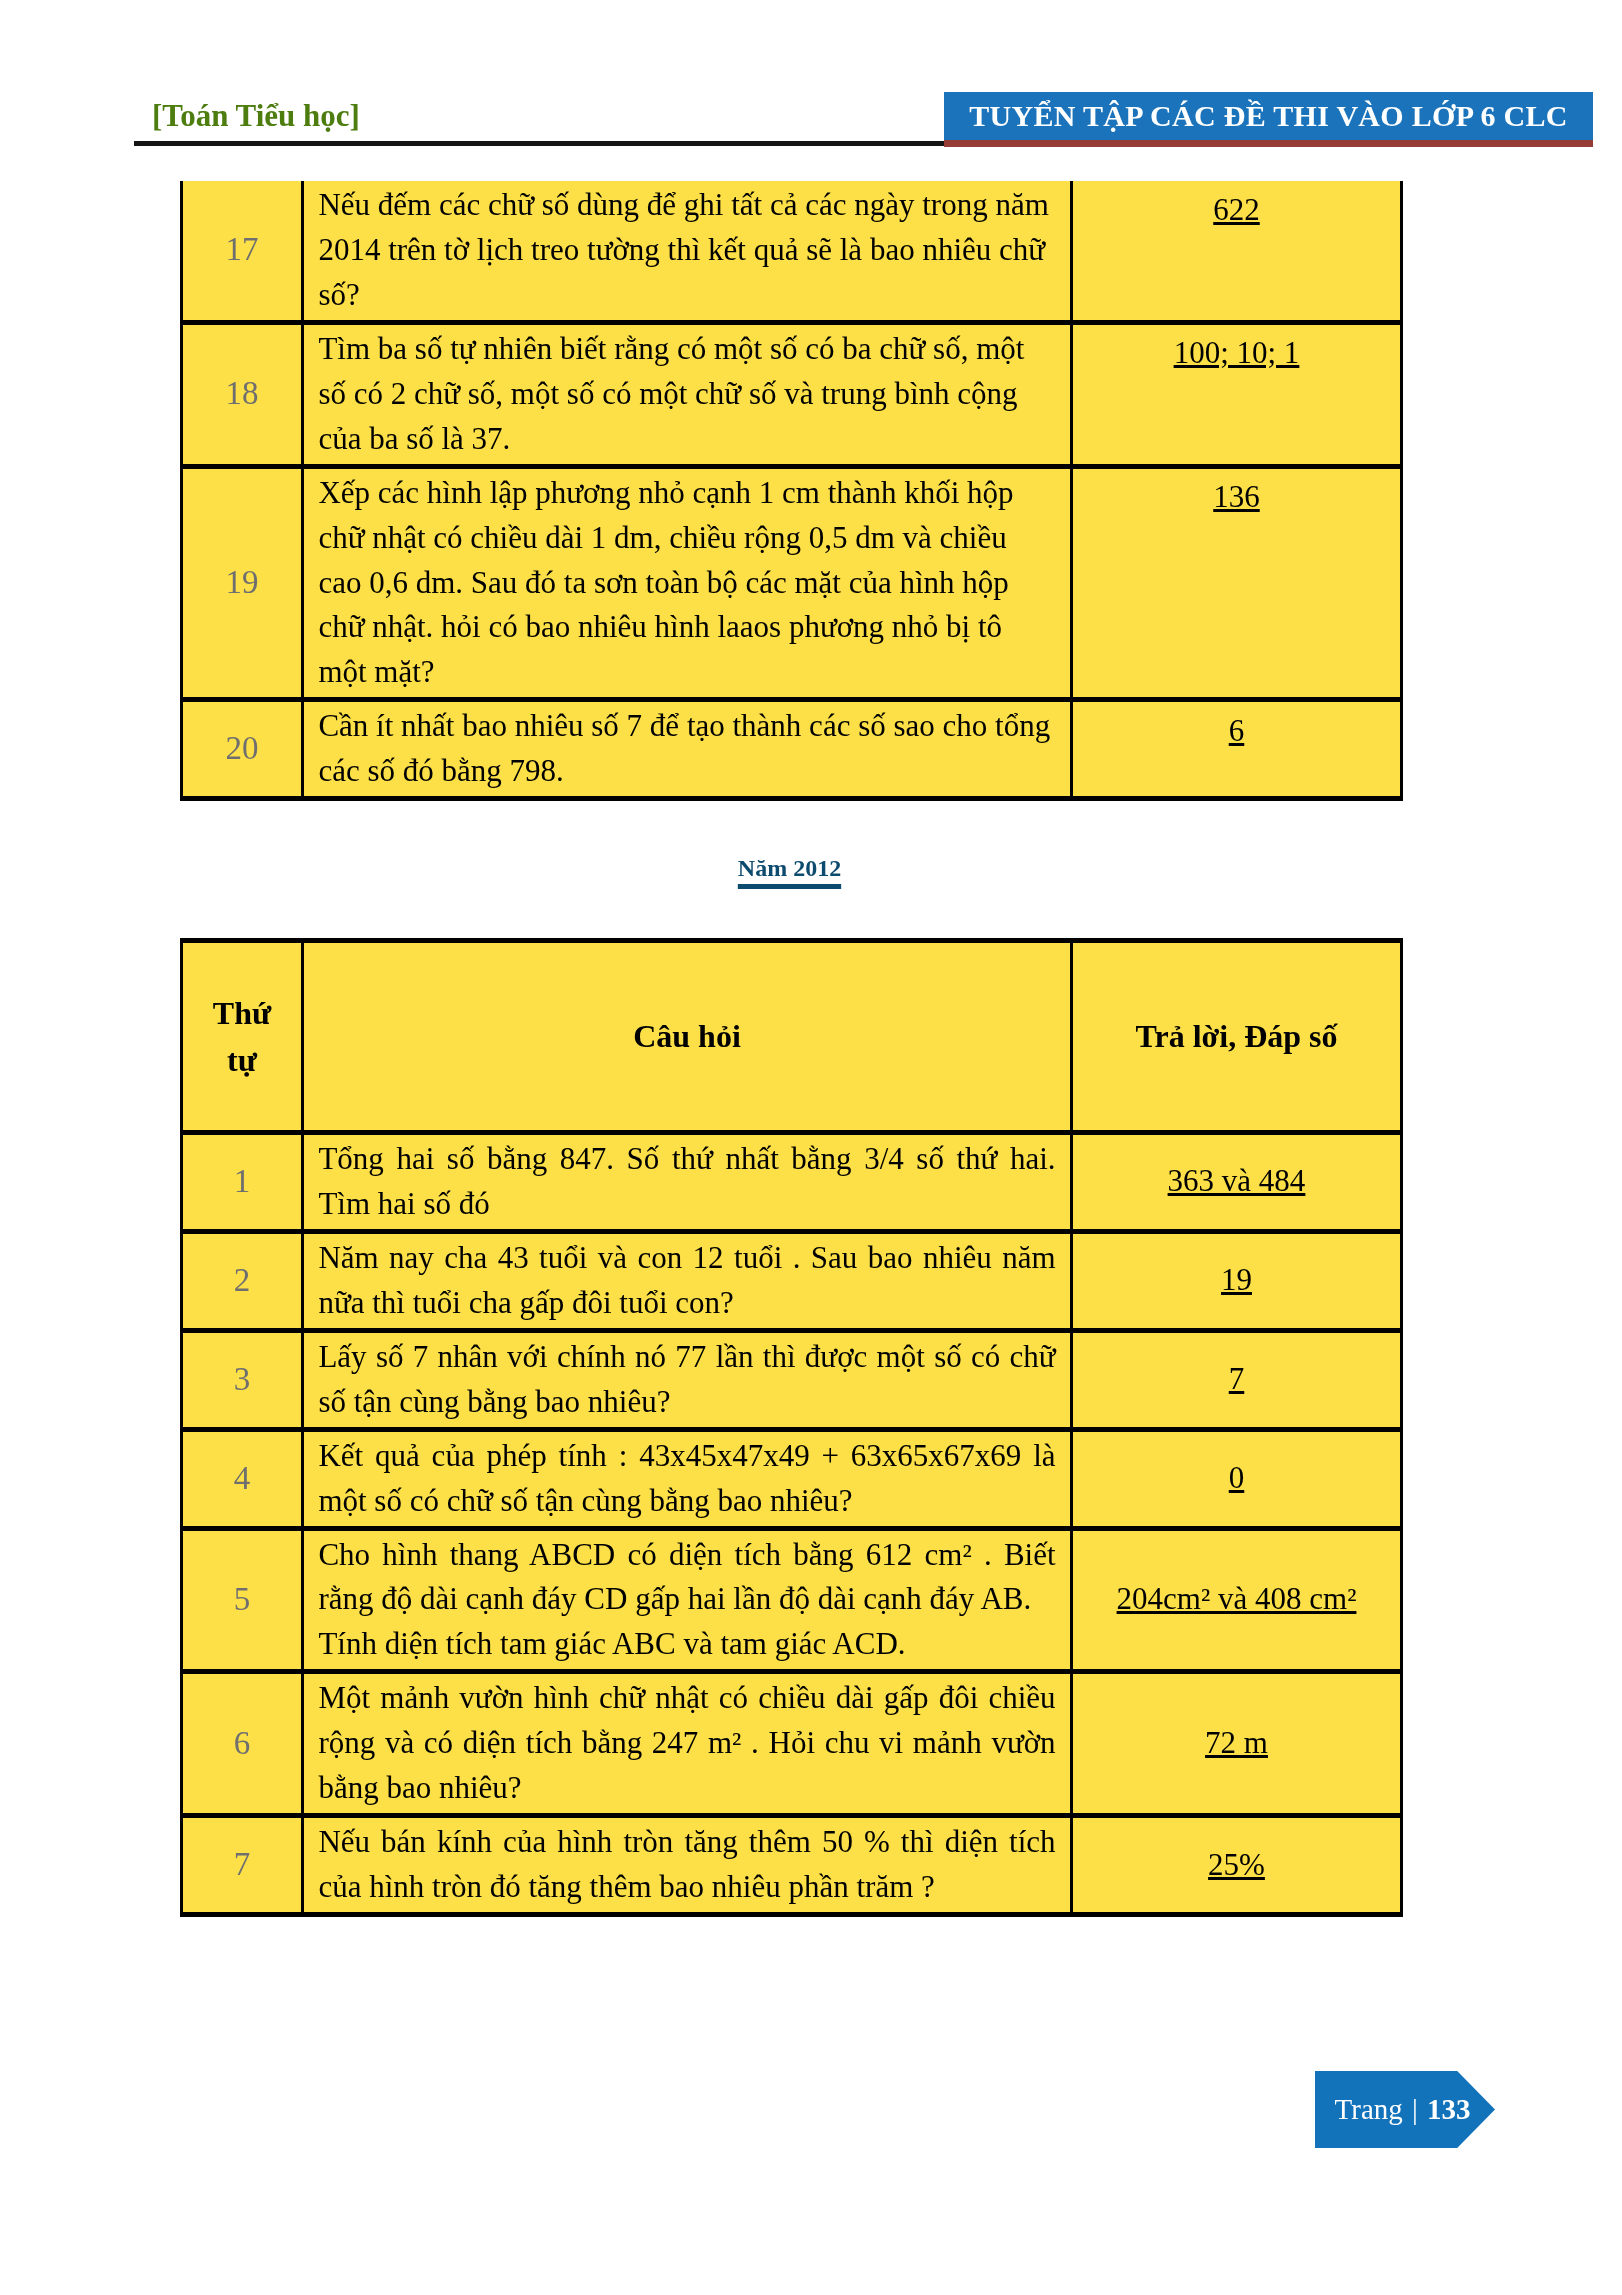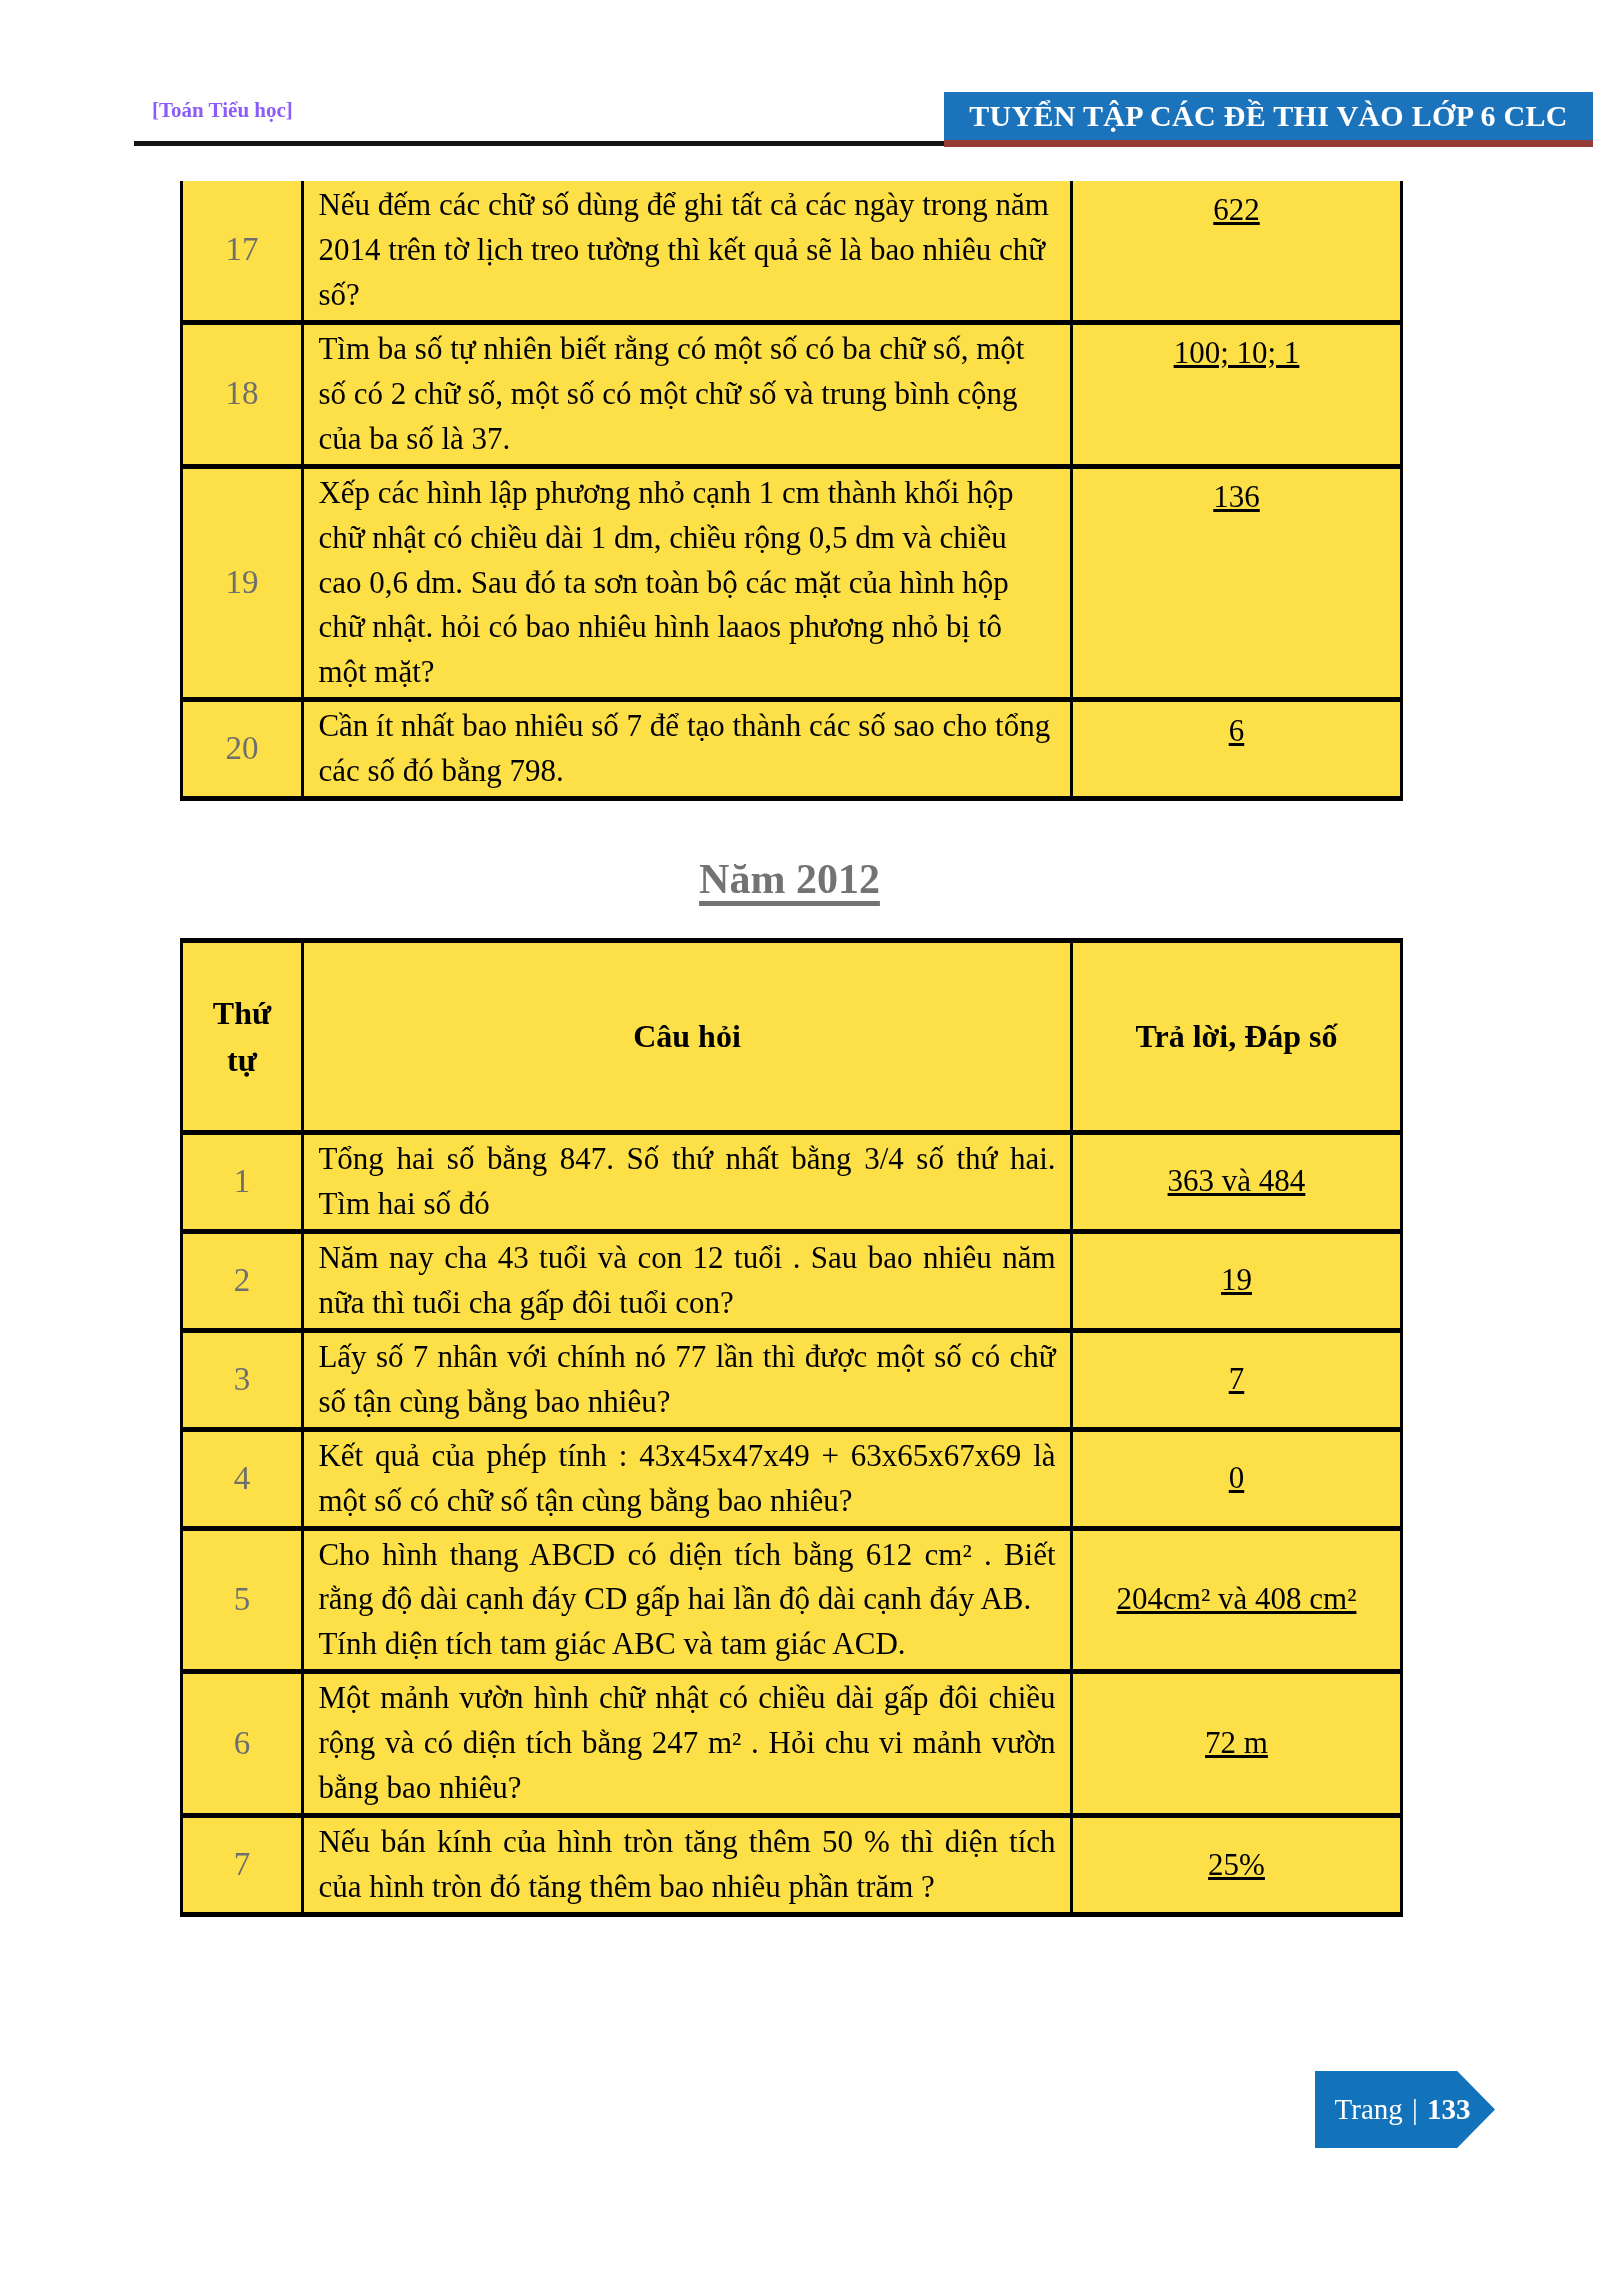--- a/index.html
+++ b/index.html
@@ -7,21 +7,21 @@
     position:relative;
     width:1622px;height:2295px;
     background:#ffffff;
     font-family:"Liberation Serif", serif;
     color:#000;
     overflow:hidden;
   }
   
   .brand{
     position:absolute;left:152px;top:98px;
-    font-size:21px;font-weight:bold;color:#8b5cf6;
+    font-size:31px;font-weight:bold;color:#4d7c0f;
     white-space:nowrap;
   }
   .header-rule{
     position:absolute;left:134px;top:141px;
     width:811px;height:5.2px;background:#141414;
   }
   .banner{
     position:absolute;left:944px;top:92px;
     width:649px;height:48px;
     background:#1B74BB;border-bottom:7.2px solid #943C35;
@@ -68,21 +68,21 @@
     text-align:center;vertical-align:middle;
     font-size:32px;height:183px;
   }
   th.no-head{padding:2px 29px;}
   
   .section-heading{
     position:absolute;left:180px;top:855px;width:1219px;
     text-align:center;
   }
   .section-heading span{
-    color:#737373;font-weight:bold;font-size:42px;
+    color:#0c4a6e;font-weight:bold;font-size:24px;
     text-decoration:underline;
     text-decoration-thickness:4.6px;
     text-underline-offset:7.8px;
   }
   
   .footer-tab{
     position:absolute;left:1315px;top:2071px;
     width:180px;height:77px;
     background:#1272BA;
     clip-path:polygon(0 0,79% 0,100% 50%,79% 100%,0 100%);

